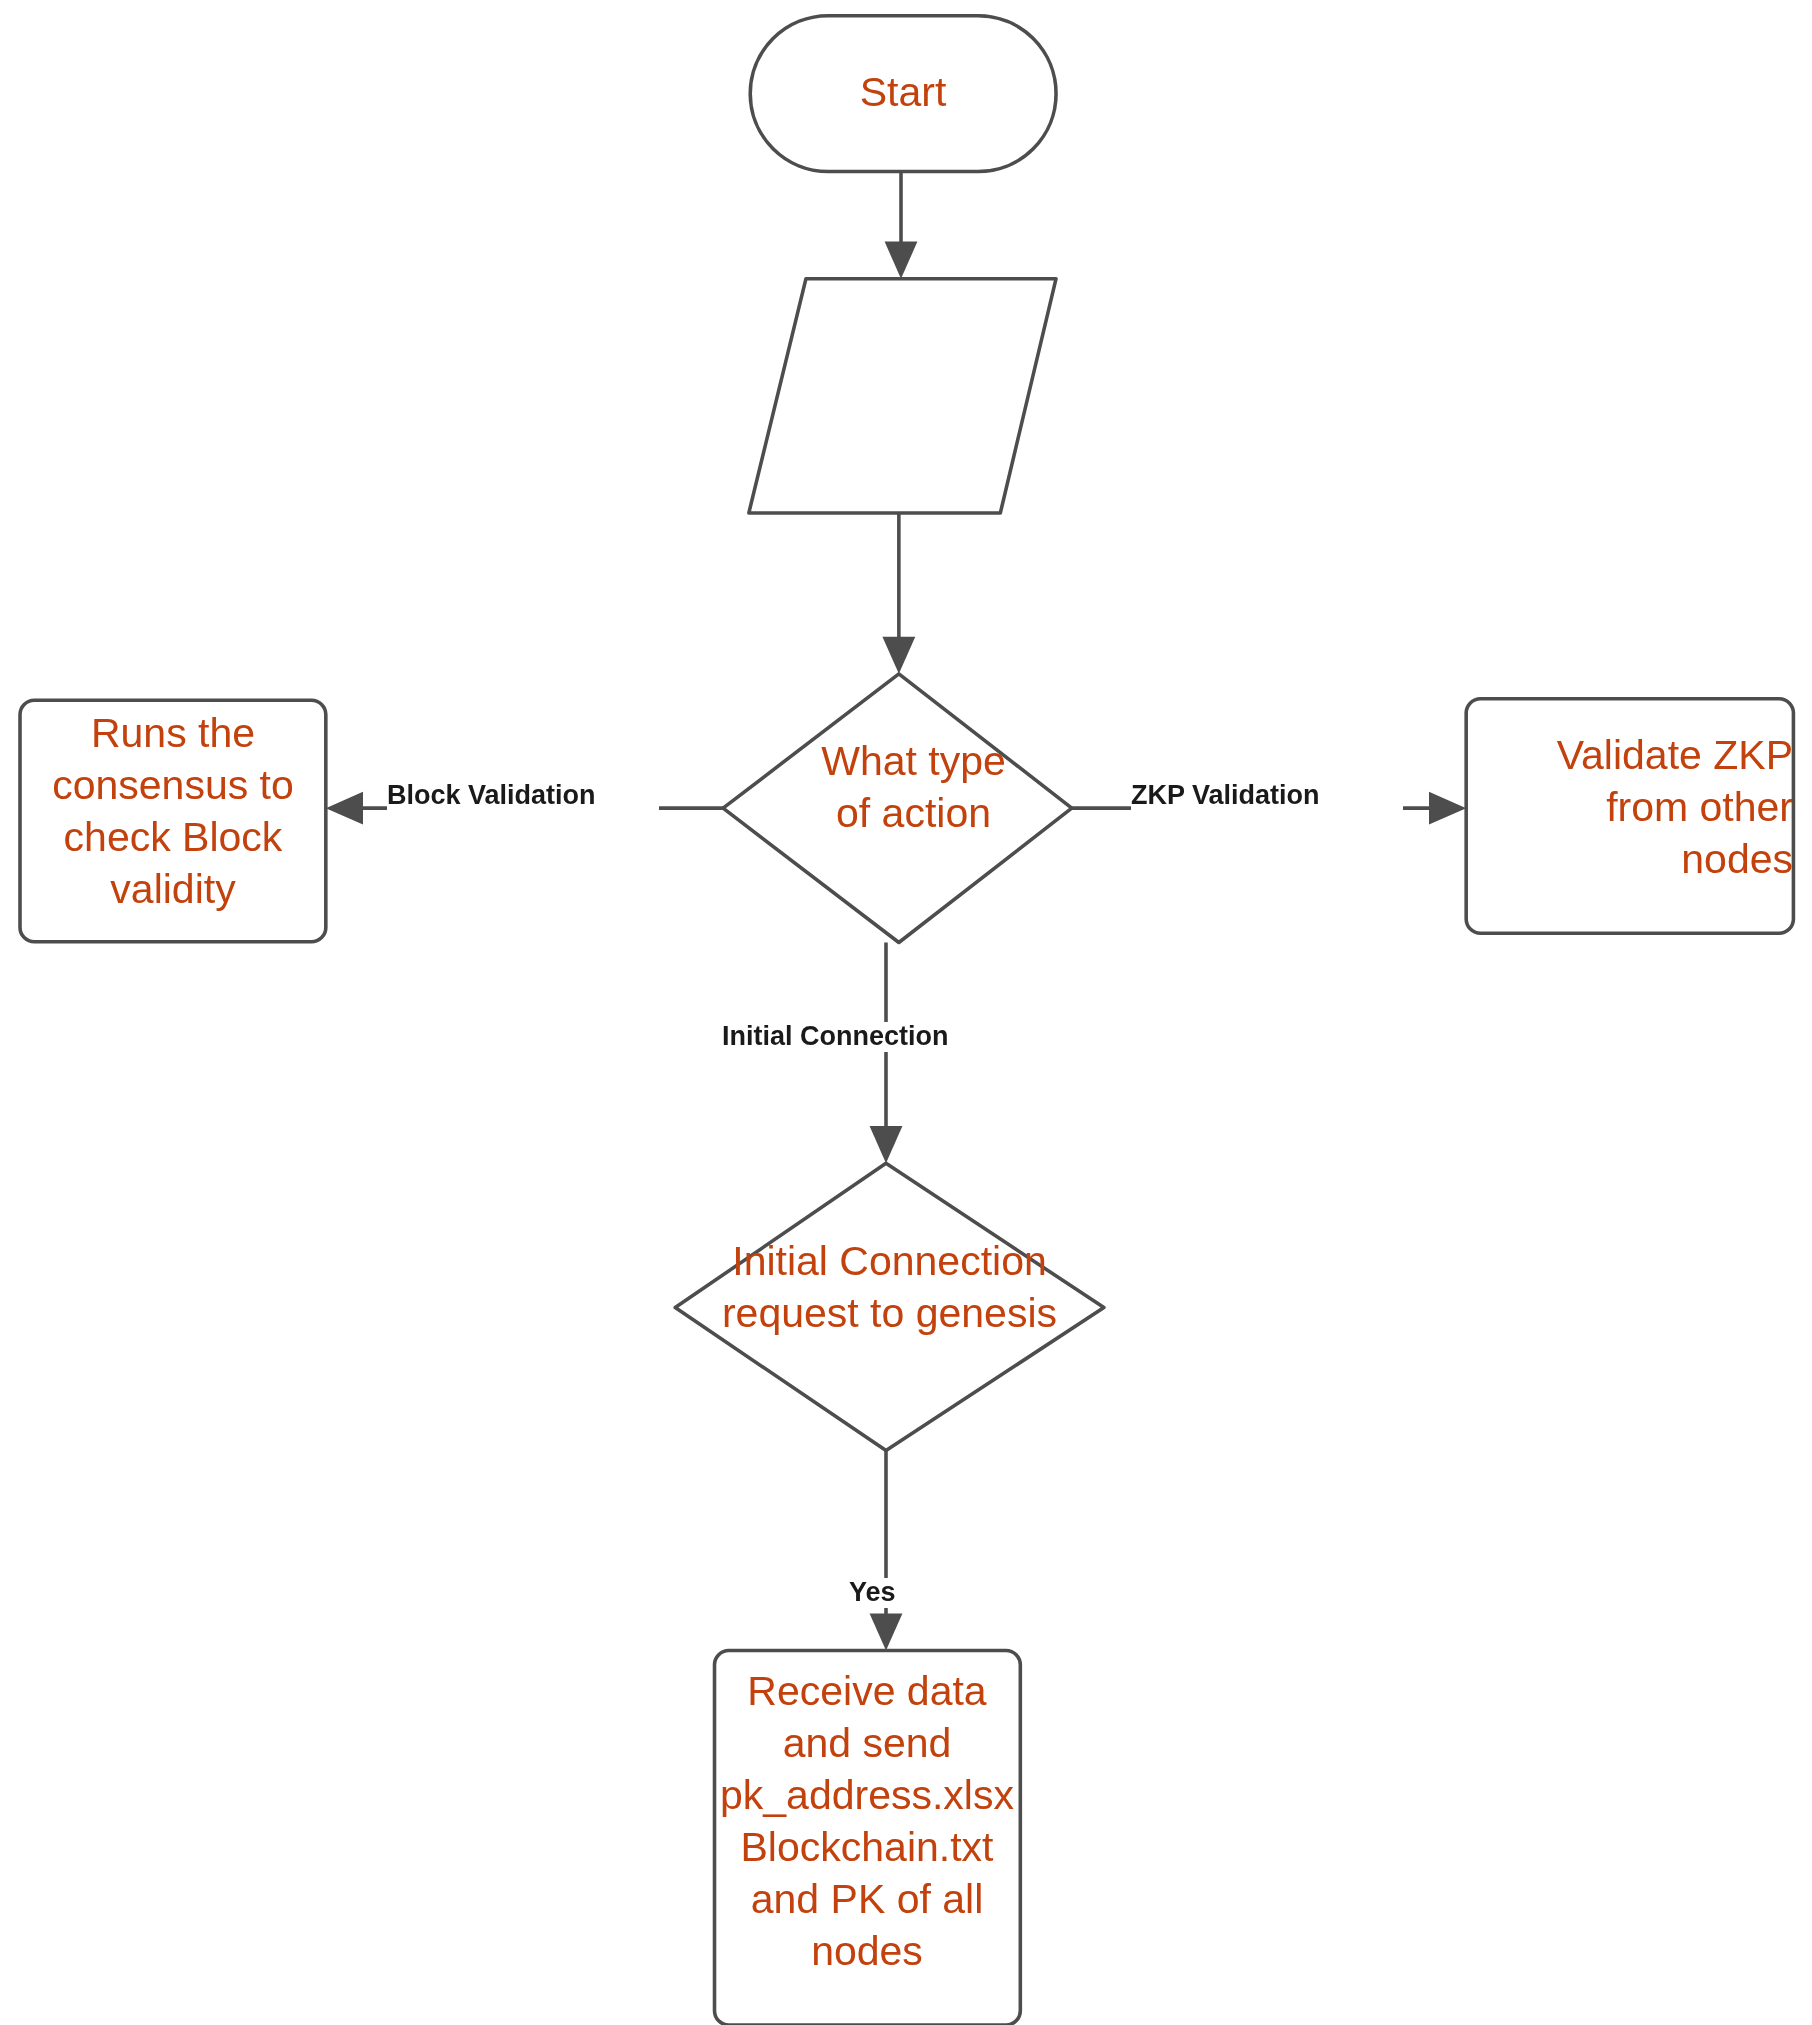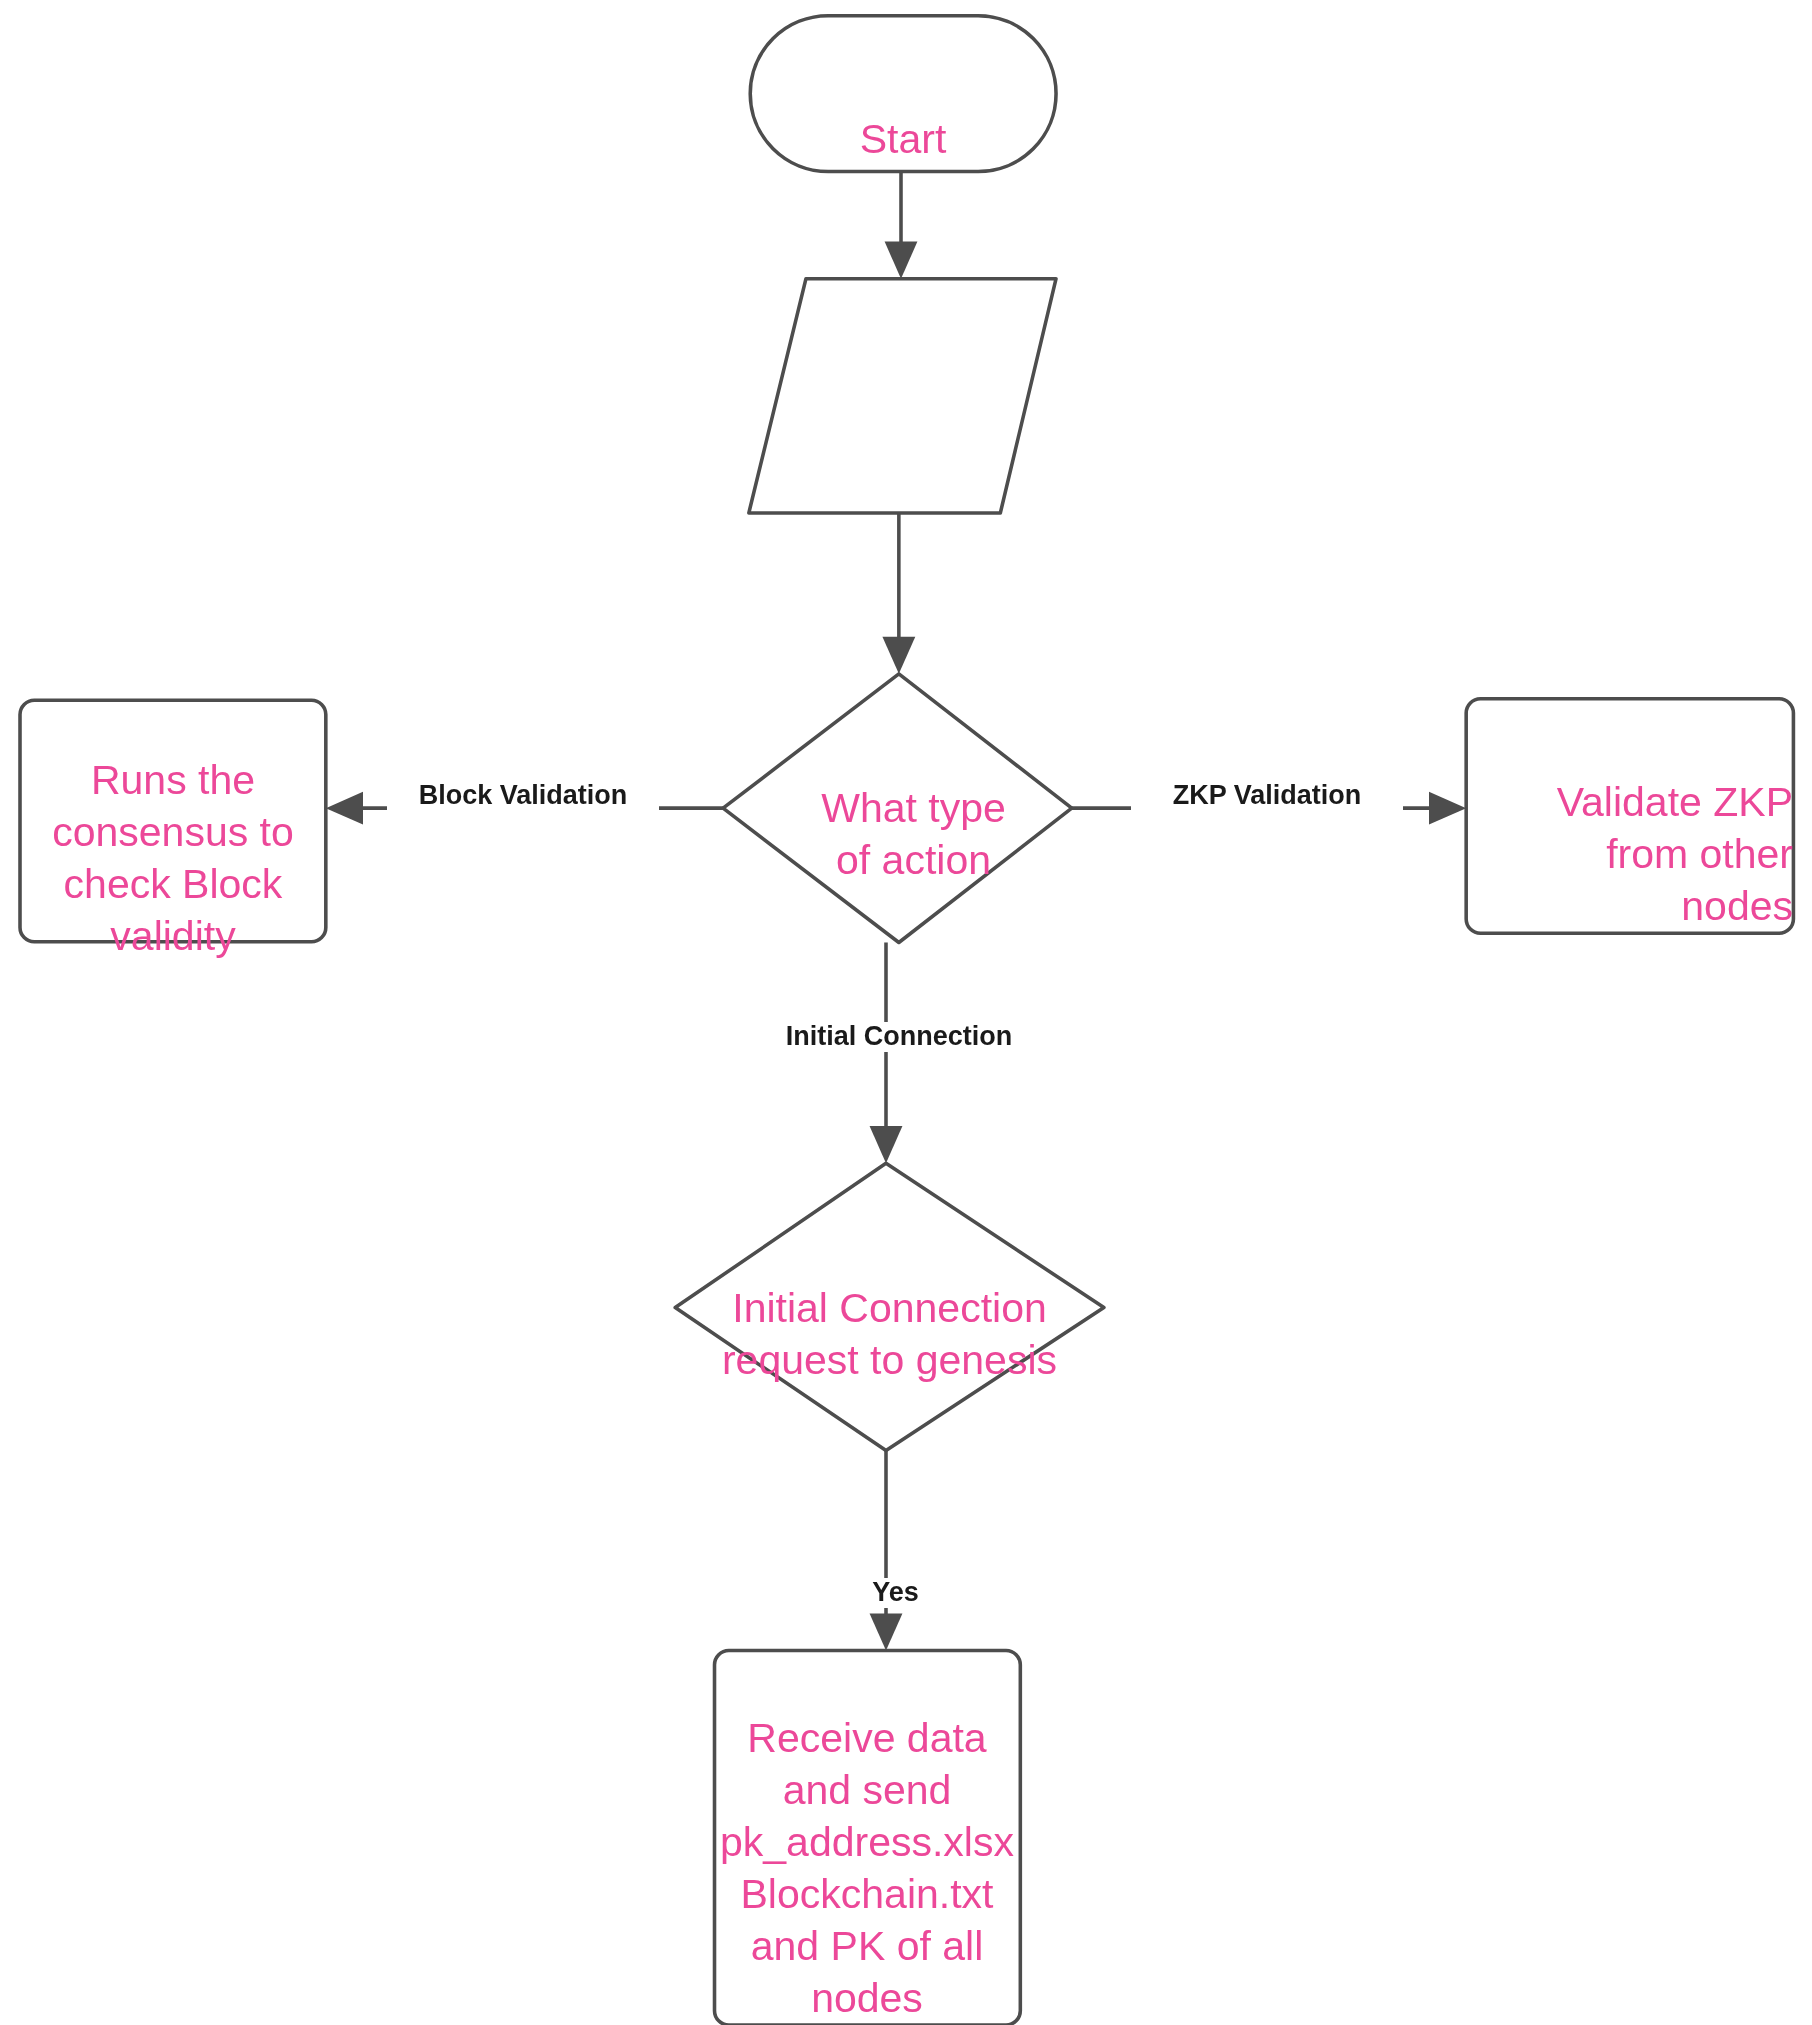--- a/index.html
+++ b/index.html
@@ -32,34 +32,32 @@
     fill: none;
     stroke: #4d4d4d;
     stroke-width: 5;
   }
   .arrow-head {
     fill: #4d4d4d;
     stroke: none;
   }
   .node-label {
     position: absolute;
-    color: #ec4899;
+    color: #c2410c;
     font-size: 41px;
     line-height: 1.27;
     text-align: center;
     white-space: pre;
     pointer-events: none;
-    margin-top: 47px;
   }
   .edge-label {
     position: absolute;
     color: #1a1a1a;
     font-size: 27px;
     font-weight: bold;
-    text-align: center;
     white-space: nowrap;
     background: #ffffff;
     line-height: 1.1;
   }
   .lbl-start      { left: 750px; top: 66px;  width: 306px; }
   .lbl-receive    { left: 746px; top: 322px; width: 306px; }
   .lbl-what       { left: 742px; top: 735px; width: 343px; }
   .lbl-consensus  { left: 20px;   top: 707px;  width: 306px; }
   .lbl-zkp        { left: 1466px; top: 729px; width: 327px; text-align: right; }
   .lbl-initial    { left: 675px;  top: 1235px; width: 429px; }

